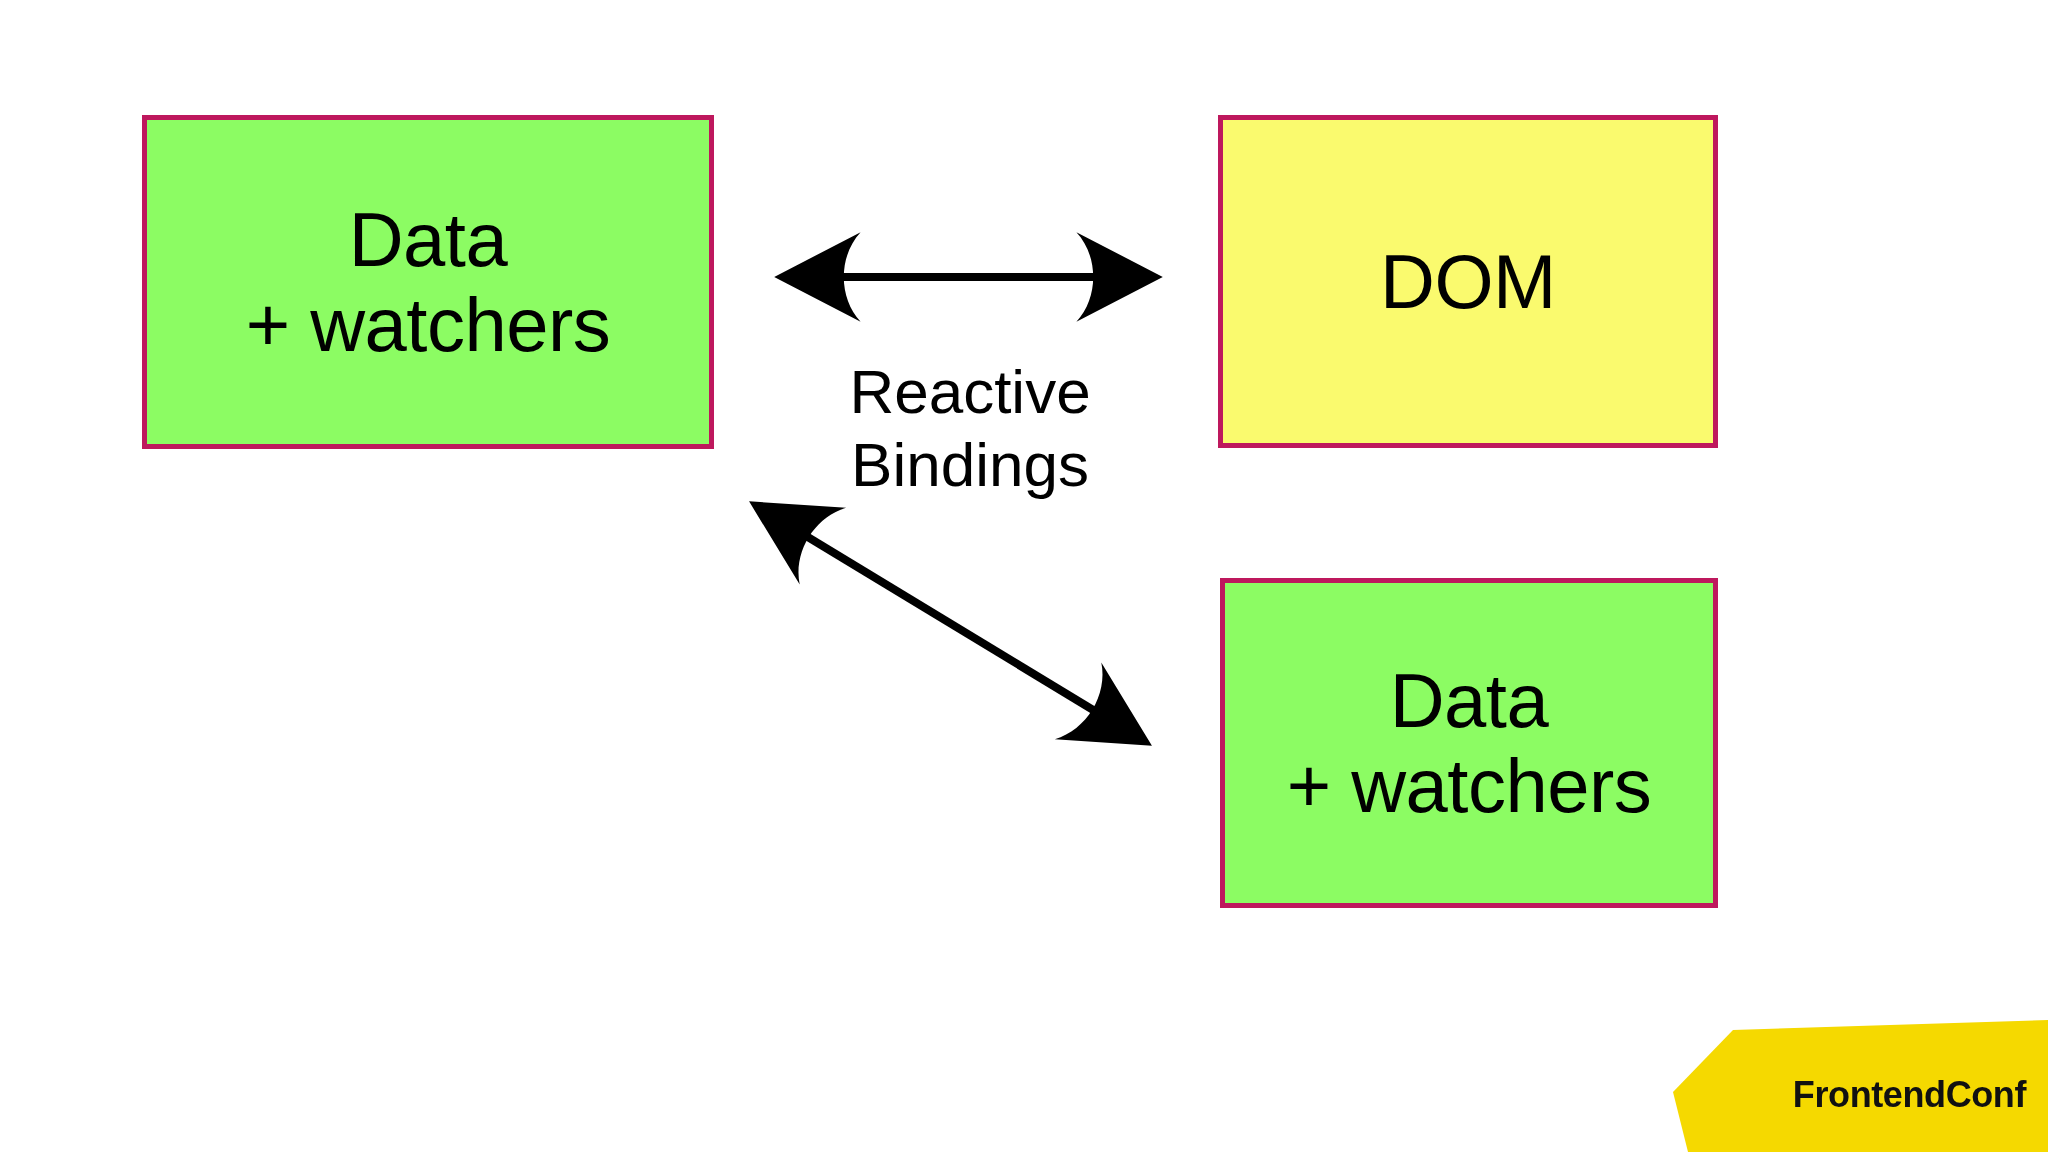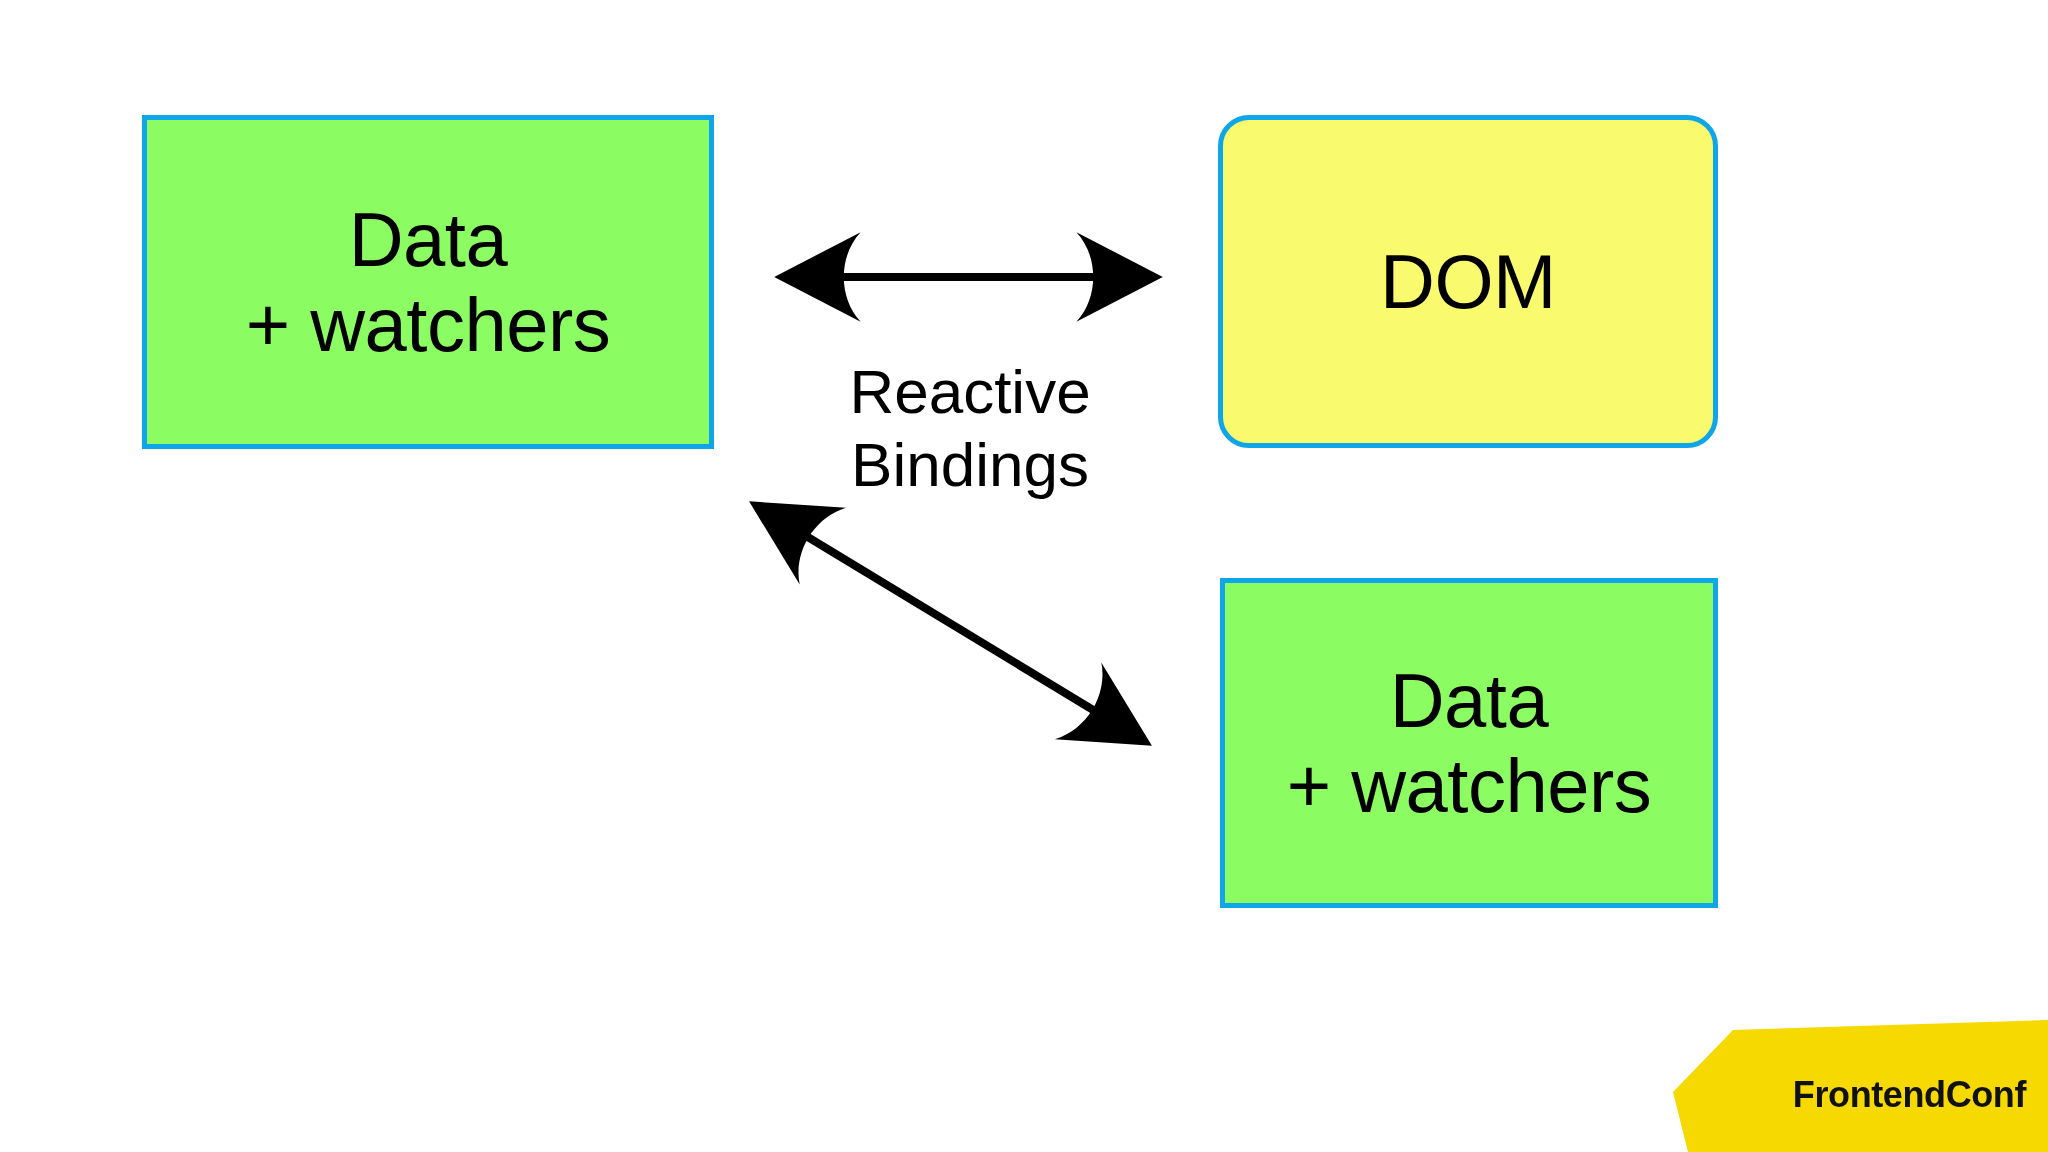--- a/index.html
+++ b/index.html
@@ -16,21 +16,21 @@
     width: 2048px;
     height: 1152px;
     background: #ffffff;
     overflow: hidden;
   }
 
   
   .node-box {
     position: absolute;
     box-sizing: border-box;
-    border: 5px solid #0ea5e9;
+    border: 5px solid #be185d;
     display: flex;
     align-items: center;
     justify-content: center;
     text-align: center;
   }
   .node-label {
     font-family: "Liberation Sans", sans-serif;
     font-size: 76px;
     line-height: 1.12;
     color: #000000;
@@ -44,21 +44,20 @@
     width: 572px;
     height: 334px;
     background: #8CFC63;
   }
   #box-dom {
     left: 1218px;
     top: 115px;
     width: 500px;
     height: 333px;
     background: #FAFA6E;
-    border-radius: 31px;
   }
   #box-data-right {
     left: 1220px;
     top: 578px;
     width: 498px;
     height: 330px;
     background: #8CFC63;
   }
 
   

